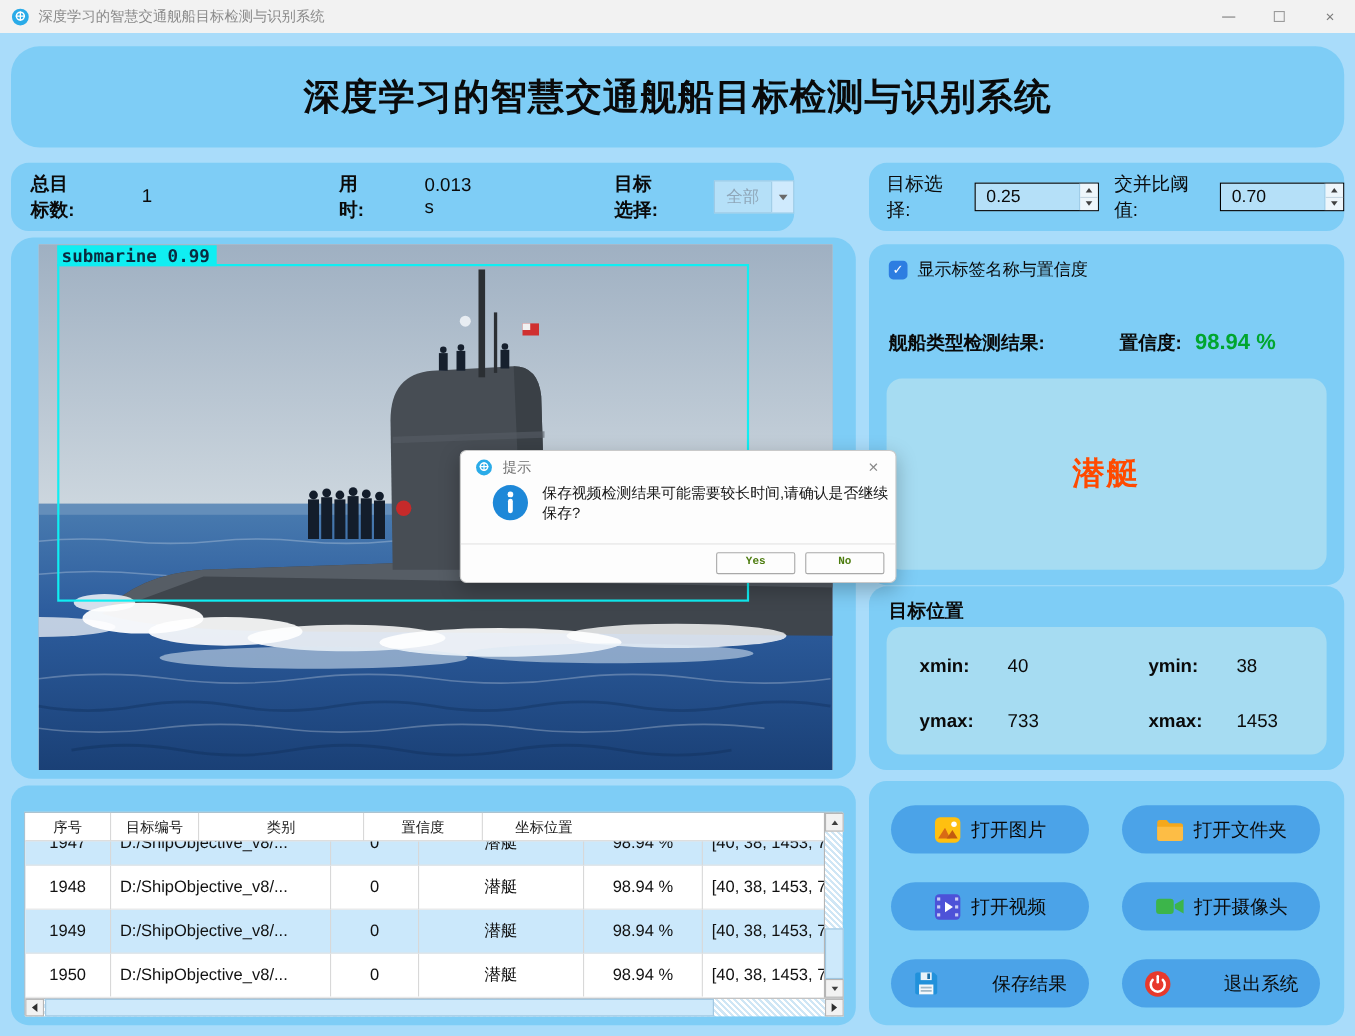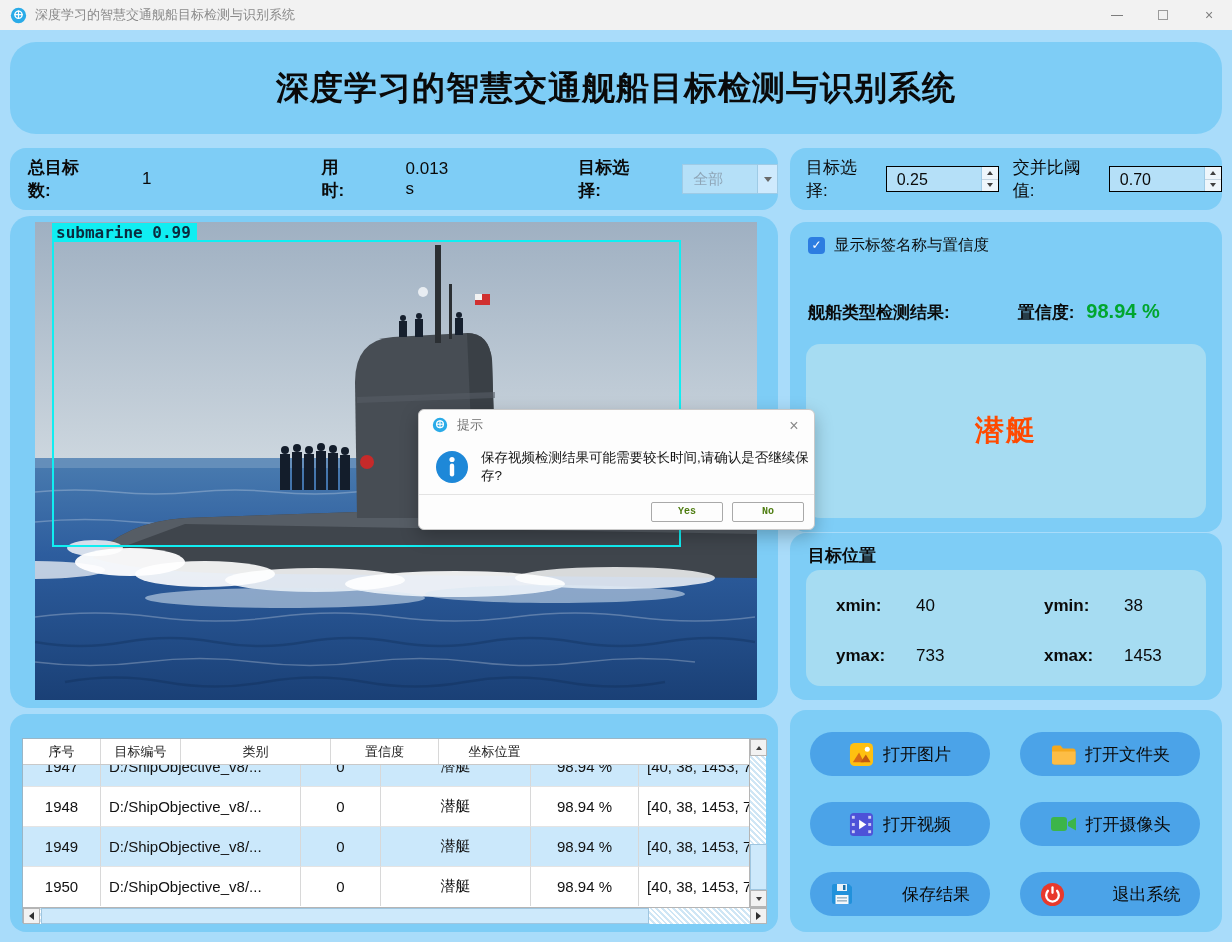--- a/index.html
+++ b/index.html
@@ -16,21 +16,21 @@
   .wbtn .mini { width:12px; height:0; border-top:1px solid #7d7d7d; }
 
   
   .panel { position:absolute; background:#7ecdf6; border-radius:16px; }
 
   
   .banner { left:10px; top:42px; width:1212px; height:92px; border-radius:26px; display:flex; align-items:center; justify-content:center; }
   .banner h1 { font-size:33px; font-weight:bold; color:#0a0a0a; letter-spacing:1px; }
 
   
-  .statsL { left:10px; top:148px; width:768px; height:62px; display:flex; align-items:center;gap:20px; }
+  .statsL { left:10px; top:148px; width:712px; height:62px; display:flex; align-items:center;gap:20px; }
   .statsR { left:790px; top:148px; width:432px; height:62px; display:flex; align-items:center; }
   .lbl { font-weight:bold; color:#0a0a0a; font-size:17px; }
   .val { color:#0a0a0a; font-size:17px; }
   .combo { width:130px; height:30px; background:#b5e0f8; display:flex; border:1px solid #9ecbe6; }
   .combo .ctext { flex:1; font-size:15px; color:#8fa6b8; padding:5px 0 0 10px; }
   .combo .cbtn { width:20px; border-left:1px solid #9ecbe6; background:#cfeafd; display:flex; align-items:center; justify-content:center; }
   .tri-d { width:0; height:0; border-left:4px solid transparent; border-right:4px solid transparent; border-top:5px solid #6a6a6a; }
   .tri-u { width:0; height:0; border-left:3px solid transparent; border-right:3px solid transparent; border-bottom:4px solid #404040; }
   .tri-dn { width:0; height:0; border-left:3px solid transparent; border-right:3px solid transparent; border-top:4px solid #404040; }
   .spin { width:118px; height:26px; background:#b5e0f8; display:flex; border:1px solid #000000; }
@@ -44,21 +44,21 @@
   .photo { position:absolute; left:25px; top:6px; width:722px; height:478px; overflow:hidden; background:#b3c0cd; }
   .bbox { position:absolute; left:17px; top:18px; width:629px; height:307px; border:2px solid #10eef2; }
   .bboxlabel { position:absolute; left:15px; top:0px; height:19px; background:#10eef2; color:#0b2b3f; font-family:"DejaVu Sans Mono",monospace; font-weight:bold; font-size:16px; padding:0 6px 0 4px; line-height:19px; }
 
   
   .dialog { position:absolute; left:418px; top:409px; width:397px; height:121px; background:#fdfdfd; border:1px solid #c9c9c9; border-radius:6px; box-shadow:0 6px 18px rgba(0,0,0,.25); }
   .dtitle { position:absolute; left:0; top:0; right:0; height:30px; display:flex; align-items:center; }
   .dtitle .appico { width:16px; height:16px; margin-left:13px; }
   .dtitle .dtext { margin-left:9px; font-size:13px; color:#6f6f6f; }
   .dclose { position:absolute; right:10px; top:6px; width:20px; height:20px; color:#8a8a8a; font-size:16px; text-align:center; line-height:20px; }
-  .dbody { position:absolute; left:0; top:30px; right:0; height:54px; display:flex; align-items:center; }
+  .dbody { position:absolute; left:12px; top:30px; right:0; height:54px; display:flex; align-items:flex-start; }
   .dmsg { font-size:13.5px; color:#141414; margin-left:12px; }
   .dfoot { position:absolute; left:0; bottom:0; right:0; height:35px; border-top:1px solid #e3e3e3; }
   .dbtn { position:absolute; top:7px; width:72px; height:20px; background:#fdfdfd; border:1px solid #a9a9a9; border-radius:2px; font-family:"Liberation Mono",monospace; font-size:10px; font-weight:bold; color:#4d7c0f; text-align:center; line-height:18px; }
   .dbtn.yes { left:232px; } .dbtn.no { left:313px; }
 
   
   .panelA { left:790px; top:222px; width:432px; height:310px; }
   .chkrow { position:absolute; left:18px; top:13px; display:flex; align-items:center; }
   .chk { width:17px; height:17px; border-radius:4px; background:#2d7de1; color:#fff; font-size:12px; text-align:center; line-height:17px; }
   .chklbl { margin-left:9px; font-size:15.5px; color:#0a0a0a; }

